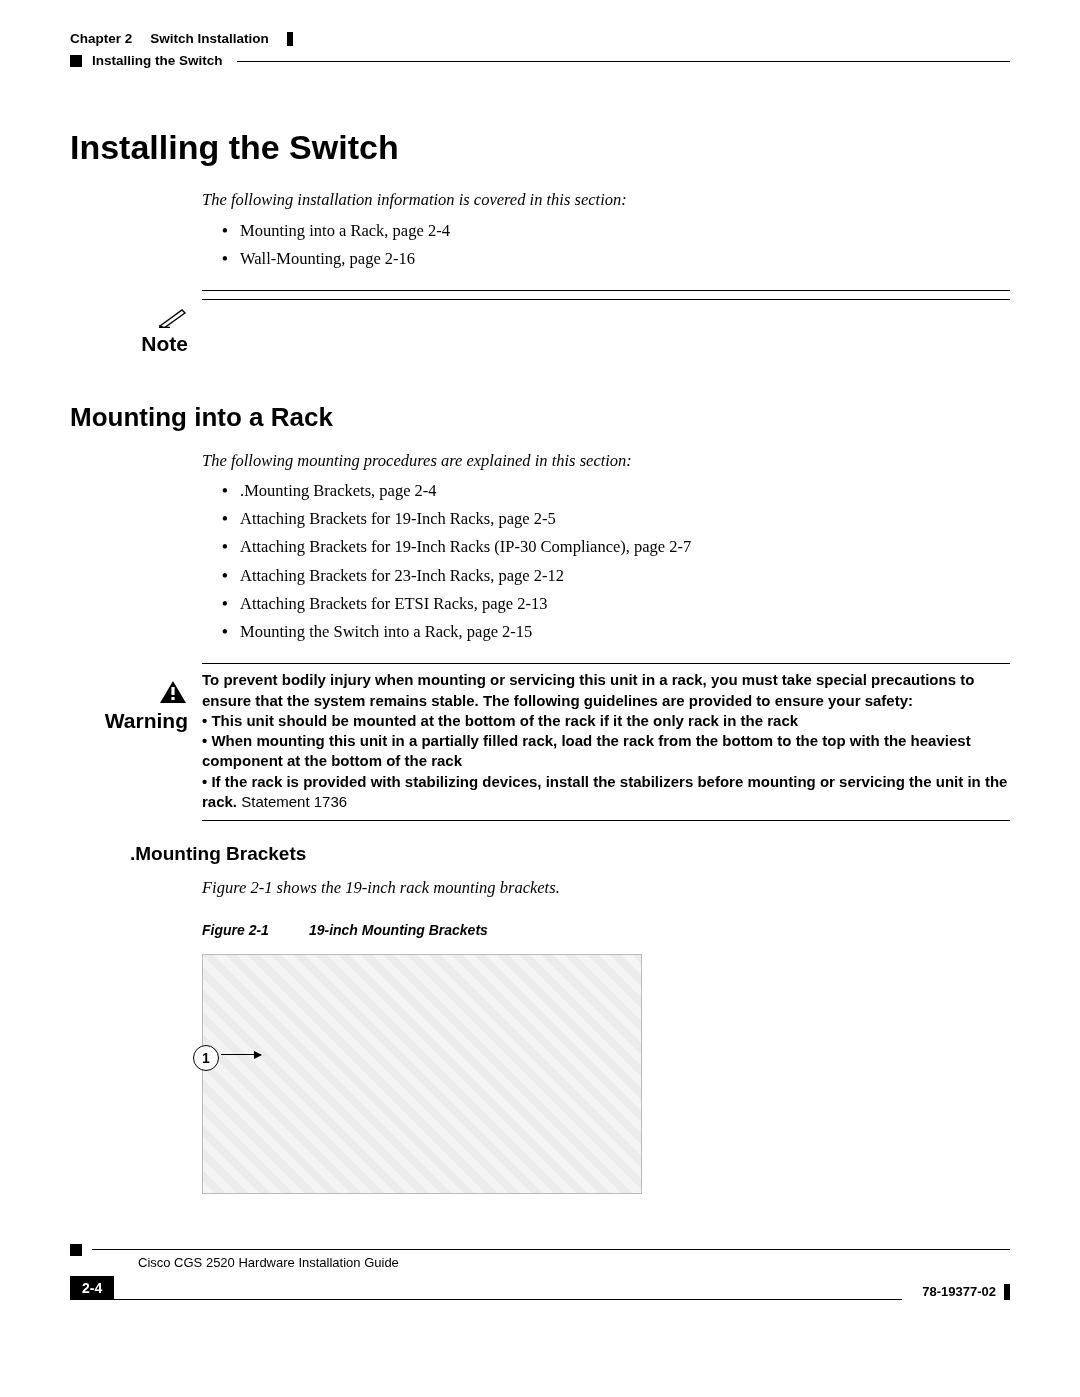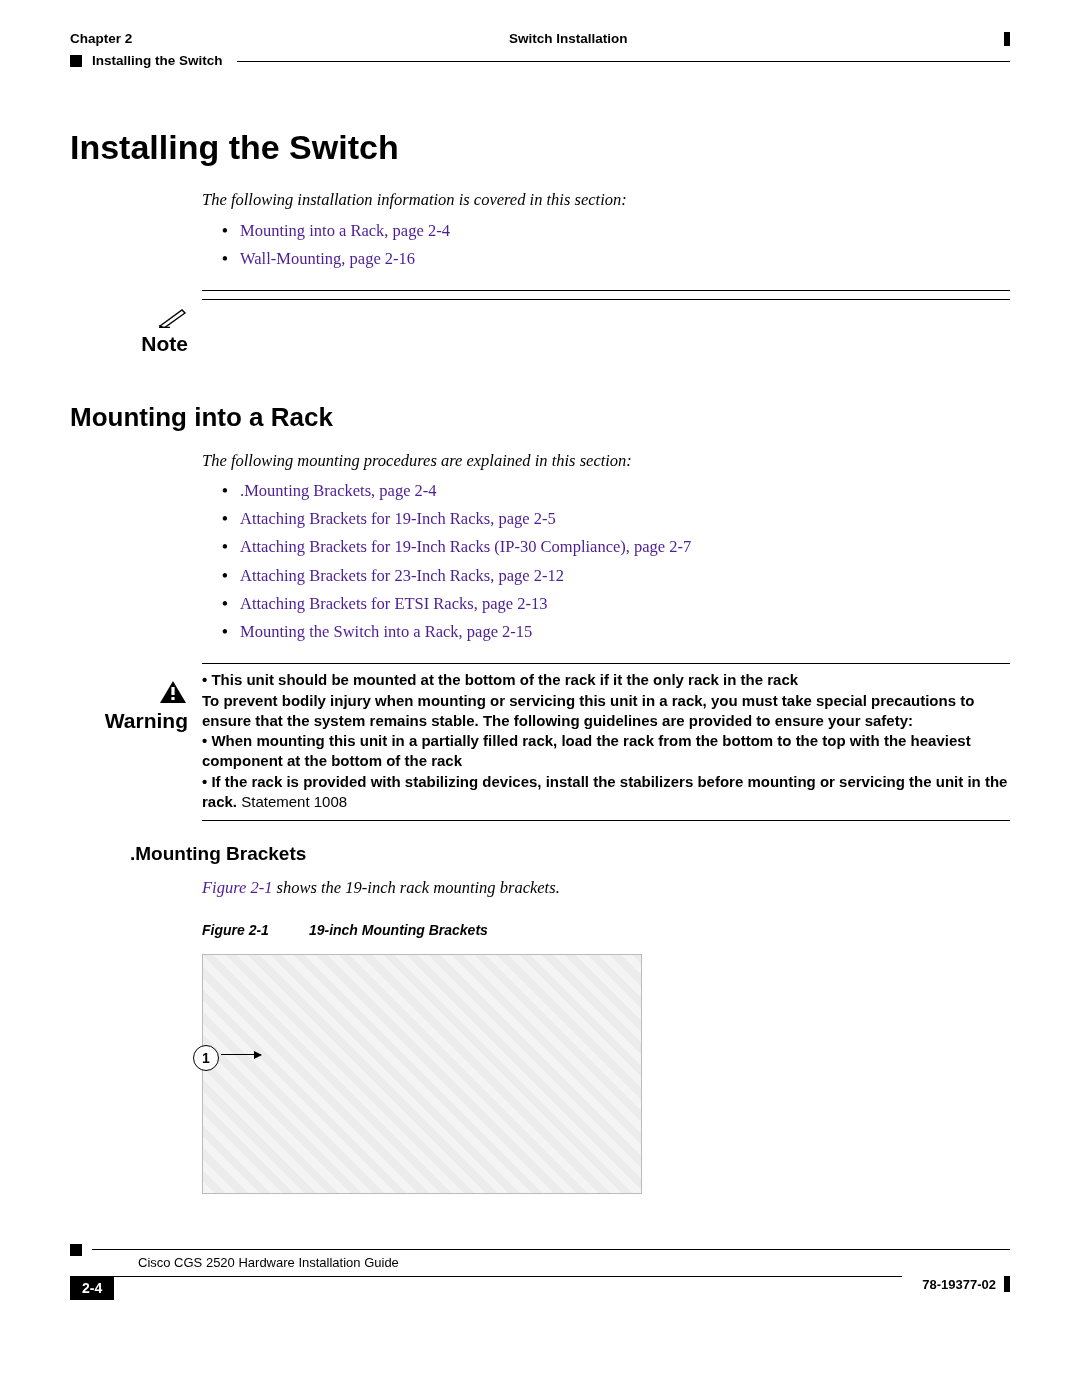--- a/index.html
+++ b/index.html
@@ -8,36 +8,36 @@
     background: #fff;
     width: 1080px;
     margin: 0 auto;
     color: #000;
     font-size: 16.5px;
     line-height: 1.35;
   }
   .page { padding: 30px 70px 40px 70px; position: relative; }
 
   
-  .hdr-line { display: flex; justify-content: space-between; align-items: center; font-family: Arial, Helvetica, sans-serif; font-size: 13.5px; font-weight: 700; }
+  .hdr-line { display: flex; justify-content: flex-start; align-items: center; gap: 18px; font-family: Arial, Helvetica, sans-serif; font-size: 13.5px; font-weight: 700; }
   .hdr-end-bar { width: 6px; height: 14px; background:#000; }
   .subhdr-line { display:flex; align-items:center; gap:10px; font-family: Arial, Helvetica, sans-serif; font-size: 13.5px; font-weight:700; margin-top:4px; }
   .subhdr-line .sq { width:12px; height:12px; background:#000; }
   .subhdr-line .rule { flex:1; border-top:1px solid #000; margin-left:4px; }
 
   h1 { font-family: Arial, Helvetica, sans-serif; font-size: 34px; font-weight: 700; margin-top: 55px; margin-bottom: 18px; }
   h2 { font-family: Arial, Helvetica, sans-serif; font-size: 26px; font-weight: 700; margin-top: 42px; margin-bottom: 14px; }
   h3 { font-family: Arial, Helvetica, sans-serif; font-size: 19px; font-weight: 700; margin-top: 20px; margin-bottom: 10px; margin-left: 60px; }
 
   .bodyblock { margin-left: 132px; }
   .bodyblock p { margin-bottom: 8px; font-style: italic; }
   ul.links { list-style: none; padding-left: 20px; margin-top: 6px; margin-bottom: 6px;}
   ul.links li { margin: 6px 0; position: relative; padding-left: 18px; }
   ul.links li::before { content:"•"; position:absolute; left:0; top:0; font-weight:700; }
-  .link { color: #4c1d95; cursor: pointer; }
+  .link { color: #000000; cursor: pointer; }
 
   
   .callout { display:flex; margin-top: 20px; gap: 14px; align-items: flex-start; }
   .callout .gutter { width: 118px; flex-shrink:0; text-align:right; font-family: Arial, Helvetica, sans-serif; font-weight:700; font-size:21px; padding-top: 16px; }
   .callout .gutter .icon { display:block; margin: 0 0 2px auto; }
   .callout .content { flex:1; }
   .callout .content .hr { border-top:1.5px solid #000; margin-bottom:6px; }
   .callout .content .hr-bottom { border-top:1.5px solid #000; margin-top:8px; }
 
   .warn-body { font-family: Arial, Helvetica, sans-serif; font-size: 15px; font-weight:700; line-height:1.35; }
@@ -56,21 +56,21 @@
   .fig-arrow { position:absolute; left:18px; top:99px; width:40px; height:0; border-top:1.5px solid #000; }
   .fig-arrow::after { content:""; position:absolute; right:-1px; top:-4px; border-left:8px solid #000; border-top:4px solid transparent; border-bottom:4px solid transparent; }
 
   
   .foot-sep { margin-top: 50px; display:flex; align-items:center; gap:10px; }
   .foot-sep .rule { flex:1; border-top:1px solid #000;}
   .foot-sep .sq { width:12px; height:12px; background:#000; }
   .foot-title-row { display:flex; font-family: Arial, Helvetica, sans-serif; font-size:13px; font-weight:400; margin-top:-2px;}
   .foot-title-row .left-pad { width:68px; }
   .foot-doc { flex:1; }
-  .foot-bottom { display:flex; align-items:flex-start; margin-top:4px;}
+  .foot-bottom { display:flex; align-items:flex-end; margin-top:4px;}
   .pg-box { background:#000; color:#fff; font-family: Arial, Helvetica, sans-serif; font-weight:700; font-size:14px; padding:3px 12px; }
   .foot-bottom .rule { flex:1; border-top:1.5px solid #000; margin-left:0;}
   .foot-right { font-family: Arial, Helvetica, sans-serif; font-size:13px; font-weight:700; margin-left:auto; padding-left:20px; }
   .foot-end-bar { width:6px; height:16px; background:#000; margin-left:8px;}
 </style>
 </head>
 <body>
 
 <div class="page">
 
@@ -128,24 +128,24 @@
       <svg class="icon" width="30" height="26" viewBox="0 0 30 26">
         <path d="M15 2 L28 24 L2 24 Z" fill="#000"></path>
         <rect x="13.4" y="8" width="3.2" height="8" fill="#fff"></rect>
         <rect x="13.4" y="18" width="3.2" height="3" fill="#fff"></rect>
       </svg>
       <span>Warning</span>
     </div>
     <div class="content">
       <div class="hr"></div>
       <div class="warn-body">
+        <div>To prevent bodily injury when mounting or servicing this unit in a rack, you must take special precautions to ensure that the system remains stable. The following guidelines are provided to ensure your safety:</div>
         <div>• This unit should be mounted at the bottom of the rack if it the only rack in the rack</div>
-        <div>To prevent bodily injury when mounting or servicing this unit in a rack, you must take special precautions to ensure that the system remains stable. The following guidelines are provided to ensure your safety:</div>
         <div>• When mounting this unit in a partially filled rack, load the rack from the bottom to the top with the heaviest component at the bottom of the rack</div>
-        <div><span>• If the rack is provided with stabilizing devices, install the stabilizers before mounting or servicing the unit in the rack.</span><span class="stmt"> Statement 1008</span></div>
+        <div><span>• If the rack is provided with stabilizing devices, install the stabilizers before mounting or servicing the unit in the rack.</span><span class="stmt"> Statement 1736</span></div>
       </div>
       <div class="hr-bottom"></div>
     </div>
   </div>
 
   <h3>.Mounting Brackets</h3>
 
   <div class="bodyblock">
     <p>
       <span class="link">Figure 2-1</span><span> shows the 19-inch rack mounting brackets.</span>

